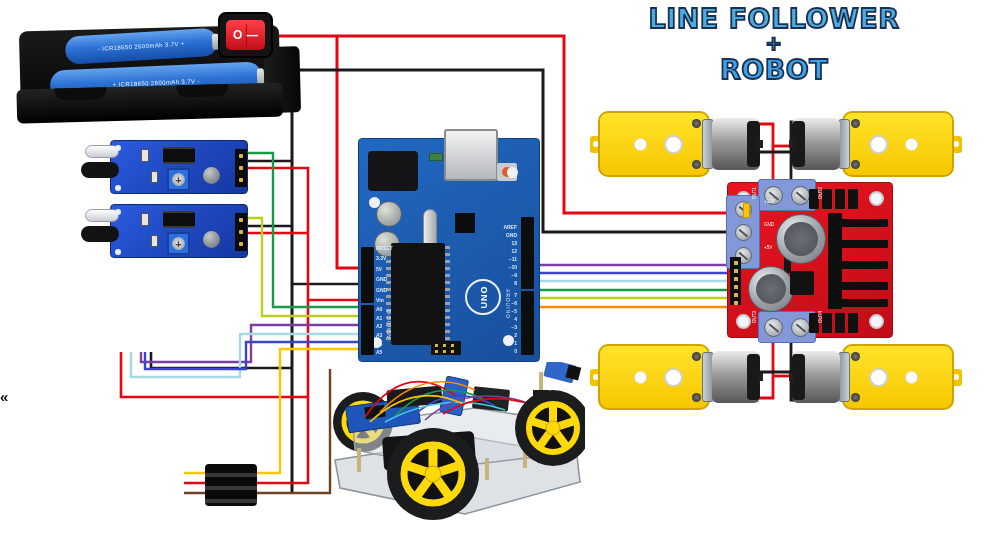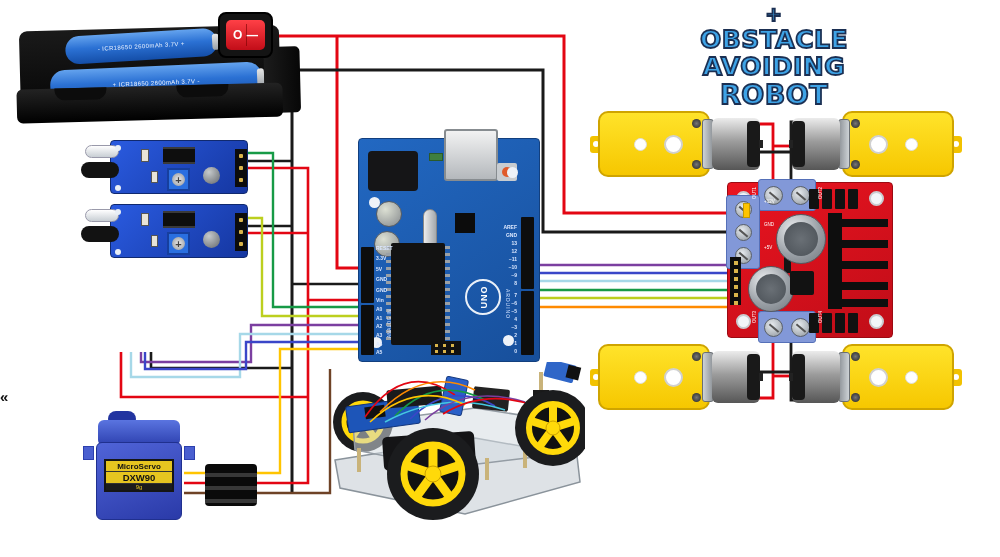--- a/index.html
+++ b/index.html
@@ -167,22 +167,22 @@
       <polyline points="791,192 791,122 814,122" fill="none" stroke="#1a1a1a" stroke-width="2.8"></polyline>
       <polyline points="748,152 791,152" fill="none" stroke="#1a1a1a" stroke-width="2.8"></polyline>
       <polyline points="744,398 773,398 773,330" fill="none" stroke="#e30613" stroke-width="2.8"></polyline>
       <polyline points="773,376 802,376" fill="none" stroke="#e30613" stroke-width="2.8"></polyline>
       <polyline points="791,330 791,400 814,400" fill="none" stroke="#1a1a1a" stroke-width="2.8"></polyline>
       <polyline points="748,372 791,372" fill="none" stroke="#1a1a1a" stroke-width="2.8"></polyline>
     </svg>
 
   
   <div id="title">
+    <div class="t1">LINE FOLLOWER</div>
     <div class="tp">+</div>
-    <div class="t2">OBSTACLE AVOIDING</div>
     <div class="t3">ROBOT</div>
   </div>
 
   
   <div id="batt">
     <div class="back"></div>
     <div class="cell" id="cell1">
         <span class="ctxt">- ICR18650 2600mAh 3.7V +</span>
       </div>
     <div class="cell" id="cell2">
@@ -234,33 +234,20 @@
     <div class="hdr3">
         <b></b>
       </div>
     <div class="hole" style="left:4px;top:4px"></div>
     <div class="hole" style="left:4px;top:44px"></div>
   </div>
 
   
 
   
-  <div id="servo">
-    <div class="drum"></div>
-    <div class="top"></div>
-    <div class="ear" style="left:-9px"></div>
-    <div class="ear" style="right:-9px"></div>
-    <div class="body">
-      <div class="lbl">
-        <div class="l1">MicroServo</div>
-        <div class="l2">DXW90</div>
-        <div class="l3">9g</div>
-      </div>
-    </div>
-  </div>
   <div id="sconn"></div>
 
   
   <div id="uno">
     <div class="usb"></div>
     <div class="jack"></div>
     <div class="rst"></div>
     <div class="grn"></div>
     <div class="cap" style="left:17px;top:62px"></div>
     <div class="cap" style="left:15px;top:92px"></div>

